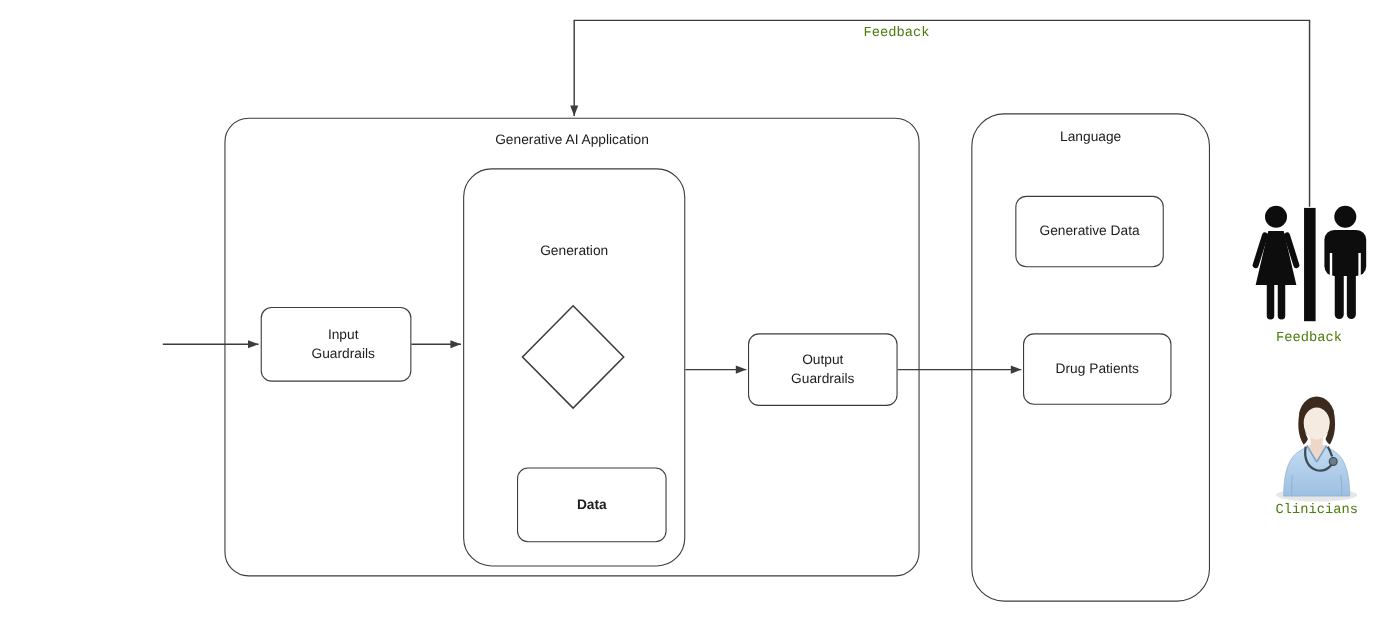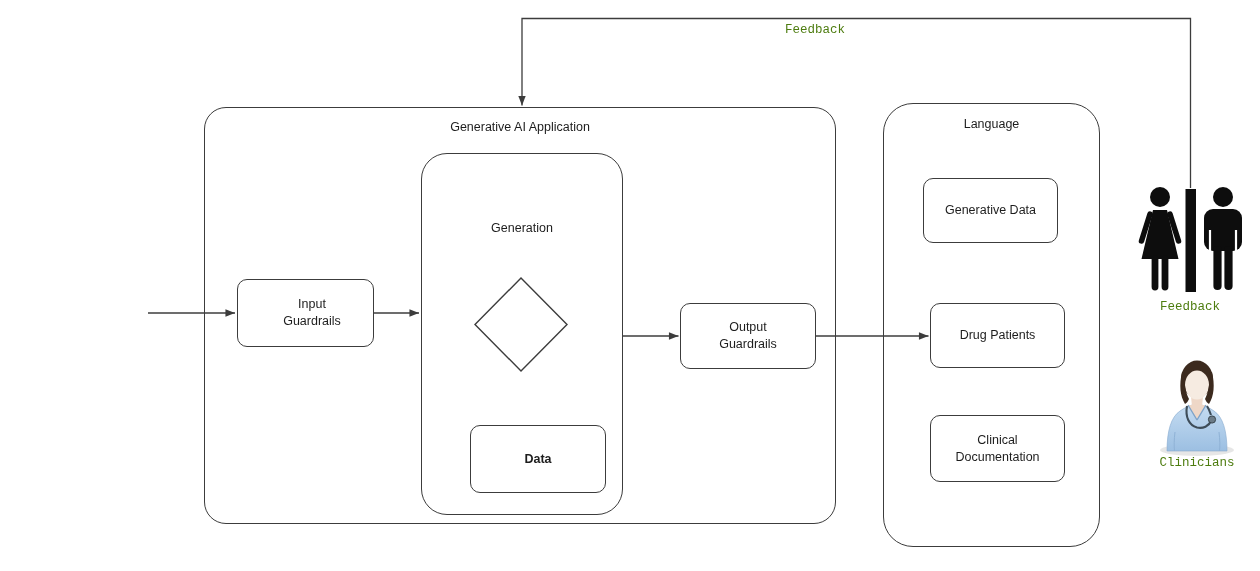--- a/index.html
+++ b/index.html
@@ -134,24 +134,20 @@
   </div>
 
   <div class="node" style="left:923px;top:178px;width:135px;height:65px;">
     <span>Generative Data</span>
   </div>
 
   <div class="node" style="left:930px;top:303px;width:135px;height:65px;">
     <span>Drug Patients</span>
   </div>
 
-  <div class="node" style="left:930px;top:415px;width:135px;height:67px;">
-    <span>Clinical
-Documentation</span>
-  </div>
 
   <div class="float-label" style="left:770px;top:23px;width:90px;">Feedback</div>
 
   <div class="float-label" style="left:1150px;top:300px;width:80px;">Feedback</div>
 
   <div class="float-label" style="left:1157px;top:456px;width:80px;">Clinicians</div>
 
 </div>
 
 </body></html>

